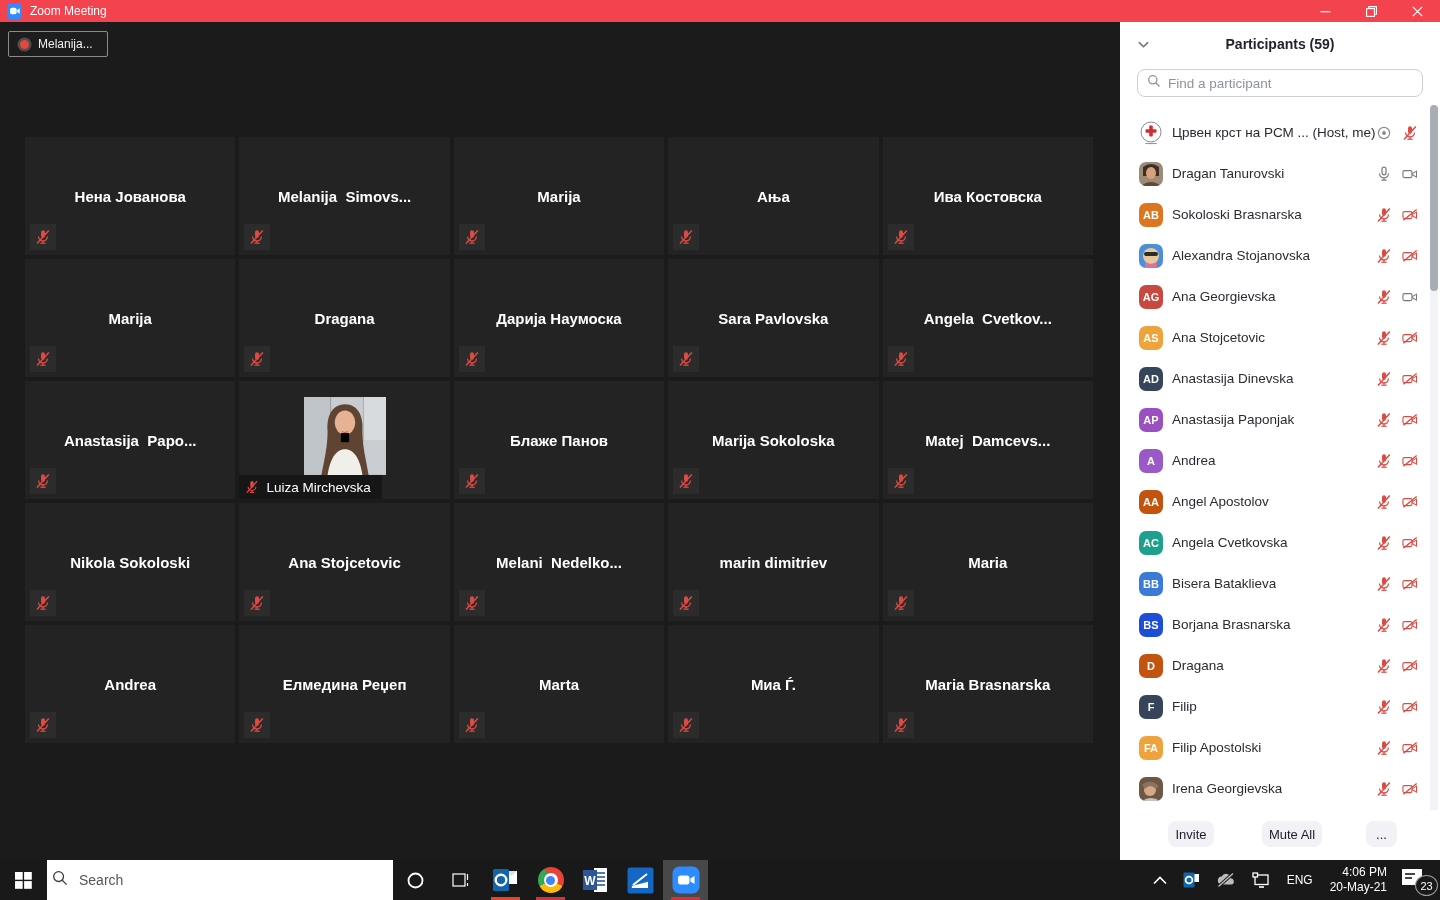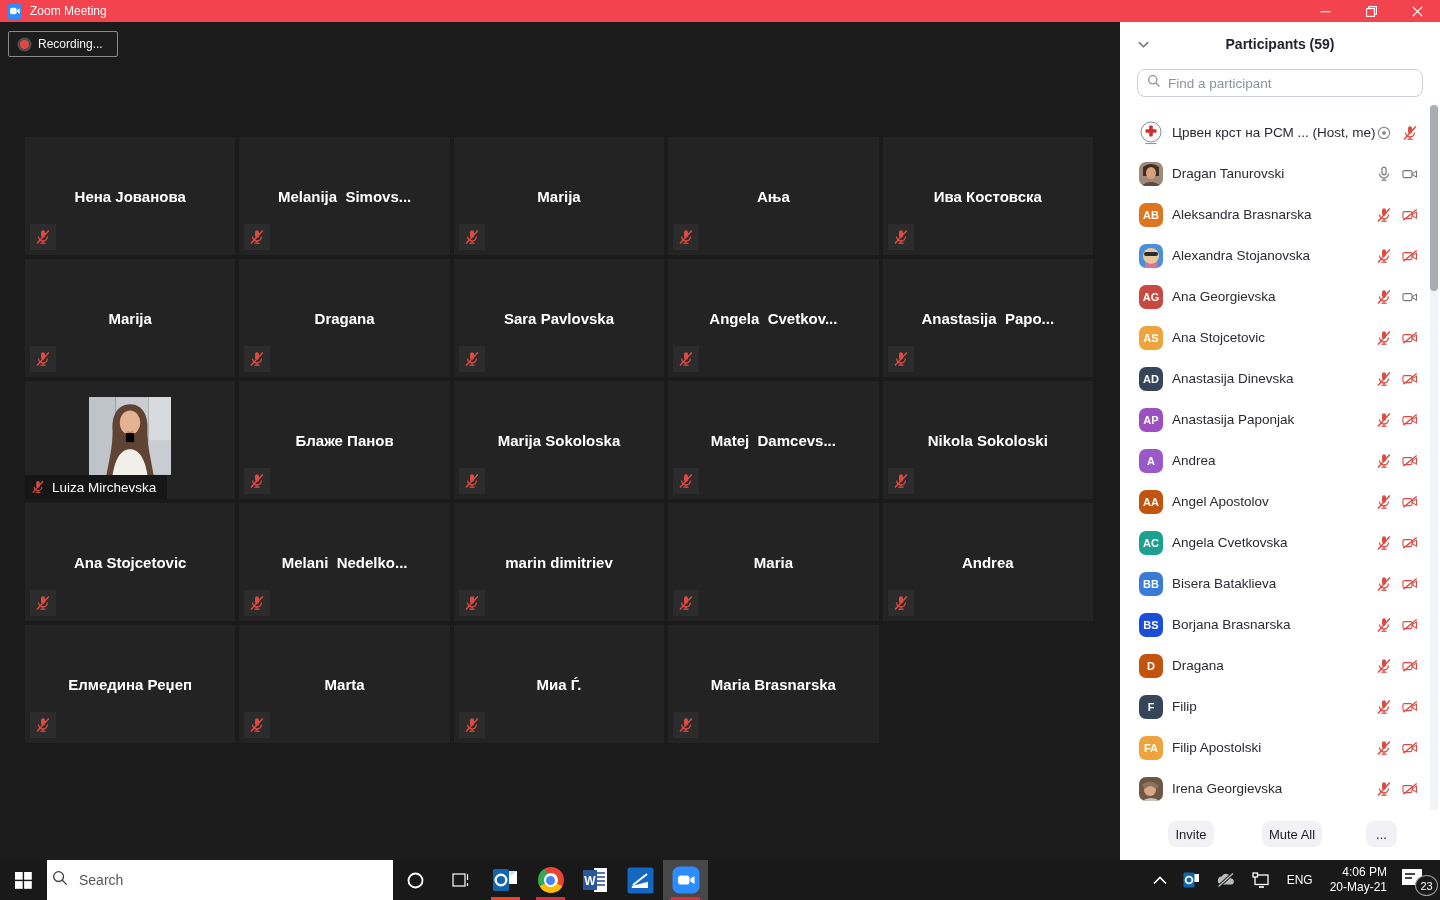--- a/index.html
+++ b/index.html
@@ -130,21 +130,21 @@
           <line x1="10.2" y1="0.8" x2="0.8" y2="10.2"></line>
         </svg>
     </div>
   </div>
 </div>
 
 <div class="main">
   <div class="canvas">
     <div class="rec-badge">
       <span class="rec-dot"></span>
-      <span class="rec-text">Recording...</span>
+      <span class="rec-text">Melanija...</span>
     </div>
     <div class="grid" id="grid">
         <div class="tile">
           <span class="tile-name">Нена Јованова</span>
           <div class="mic-chip">
             <span style="display: flex;">
               <svg viewBox="0 0 16 16" width="16" height="16">
                 <rect x="6" y="1.2" width="4" height="7.6" rx="2" fill="#DC4B43"></rect>
                 <path d="M3.6 7.6 a4.4 4.4 0 0 0 8.8 0" fill="none" stroke="#DC4B43" stroke-width="1.3"></path>
                 <line x1="8" y1="12" x2="8" y2="13.8" stroke="#DC4B43" stroke-width="1.3"></line>
@@ -219,20 +219,34 @@
                 <path d="M3.6 7.6 a4.4 4.4 0 0 0 8.8 0" fill="none" stroke="#DC4B43" stroke-width="1.3"></path>
                 <line x1="8" y1="12" x2="8" y2="13.8" stroke="#DC4B43" stroke-width="1.3"></line>
                 <line x1="5.4" y1="14.2" x2="10.6" y2="14.2" stroke="#DC4B43" stroke-width="1.3"></line>
                 <line x1="2" y1="14.4" x2="13.8" y2="1.4" stroke="#DC4B43" stroke-width="1.5"></line>
               </svg>
             </span>
           </div>
         </div>
         <div class="tile">
           <span class="tile-name">Dragana</span>
+          <div class="mic-chip">
+            <span style="display: flex;">
+              <svg viewBox="0 0 16 16" width="16" height="16">
+                <rect x="6" y="1.2" width="4" height="7.6" rx="2" fill="#DC4B43"></rect>
+                <path d="M3.6 7.6 a4.4 4.4 0 0 0 8.8 0" fill="none" stroke="#DC4B43" stroke-width="1.3"></path>
+                <line x1="8" y1="12" x2="8" y2="13.8" stroke="#DC4B43" stroke-width="1.3"></line>
+                <line x1="5.4" y1="14.2" x2="10.6" y2="14.2" stroke="#DC4B43" stroke-width="1.3"></line>
+                <line x1="2" y1="14.4" x2="13.8" y2="1.4" stroke="#DC4B43" stroke-width="1.5"></line>
+              </svg>
+            </span>
+          </div>
+        </div>
+        <div class="tile">
+          <span class="tile-name">Дарија Наумоска</span>
           <div class="mic-chip">
             <span style="display: flex;">
               <svg viewBox="0 0 16 16" width="16" height="16">
                 <rect x="6" y="1.2" width="4" height="7.6" rx="2" fill="#DC4B43"></rect>
                 <path d="M3.6 7.6 a4.4 4.4 0 0 0 8.8 0" fill="none" stroke="#DC4B43" stroke-width="1.3"></path>
                 <line x1="8" y1="12" x2="8" y2="13.8" stroke="#DC4B43" stroke-width="1.3"></line>
                 <line x1="5.4" y1="14.2" x2="10.6" y2="14.2" stroke="#DC4B43" stroke-width="1.3"></line>
                 <line x1="2" y1="14.4" x2="13.8" y2="1.4" stroke="#DC4B43" stroke-width="1.5"></line>
               </svg>
             </span>
@@ -560,21 +574,21 @@
             <span style="display: flex;">
               <svg viewBox="0 0 17 16" width="16" height="16">
                 <rect x="1" y="4.4" width="9.6" height="7.4" rx="1.6" fill="none" stroke="#77797e" stroke-width="1.2"></rect>
                 <path d="M11.4 7.3 L15.4 4.9 V11.3 L11.4 8.9 Z" fill="none" stroke="#77797e" stroke-width="1.1"></path>
               </svg>
             </span>
           </div>
         </div>
         <div class="prow">
           <div class="pavatar" style="background: rgb(221, 118, 33);">AB</div>
-          <span class="pname">Aleksandra Brasnarska</span>
+          <span class="pname">Sokoloski Brasnarska</span>
           <div class="picons">
             <span style="display: flex;">
               <svg viewBox="0 0 16 16" width="16" height="16">
                 <rect x="6" y="1.2" width="4" height="7.6" rx="2" fill="#DC4B43"></rect>
                 <path d="M3.6 7.6 a4.4 4.4 0 0 0 8.8 0" fill="none" stroke="#DC4B43" stroke-width="1.3"></path>
                 <line x1="8" y1="12" x2="8" y2="13.8" stroke="#DC4B43" stroke-width="1.3"></line>
                 <line x1="5.4" y1="14.2" x2="10.6" y2="14.2" stroke="#DC4B43" stroke-width="1.3"></line>
                 <line x1="2" y1="14.4" x2="13.8" y2="1.4" stroke="#DC4B43" stroke-width="1.5"></line>
               </svg>
             </span>

